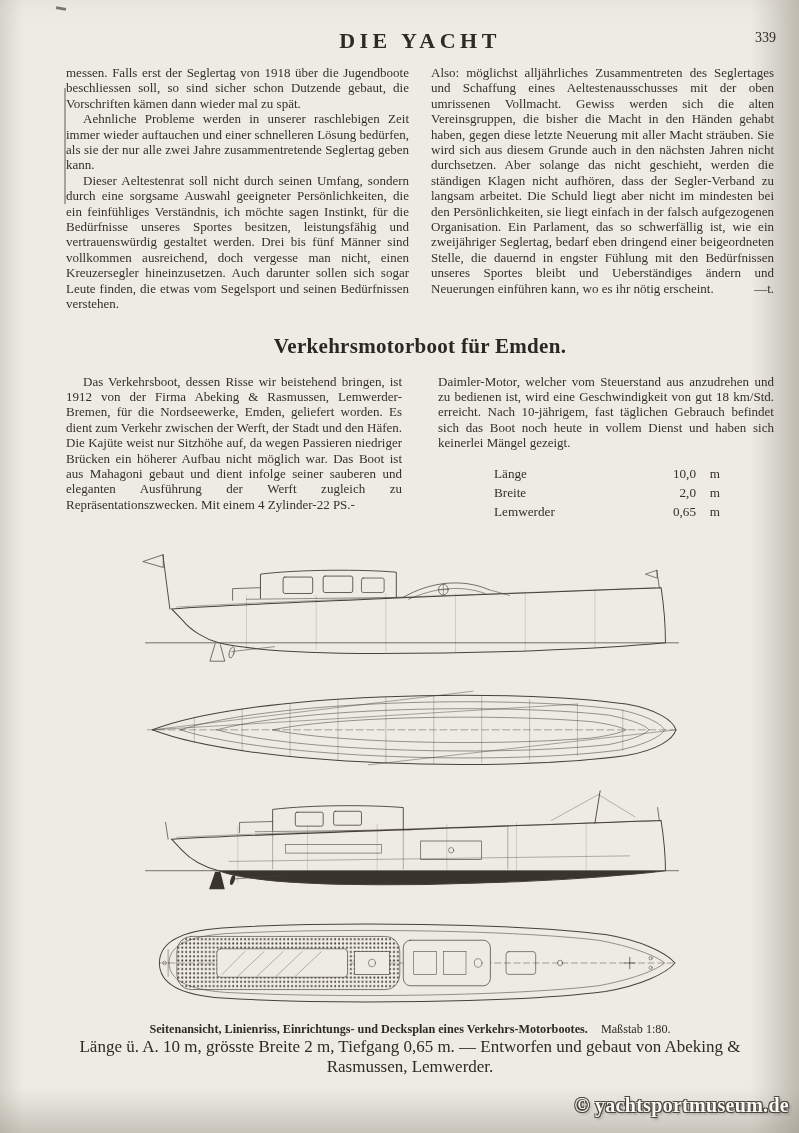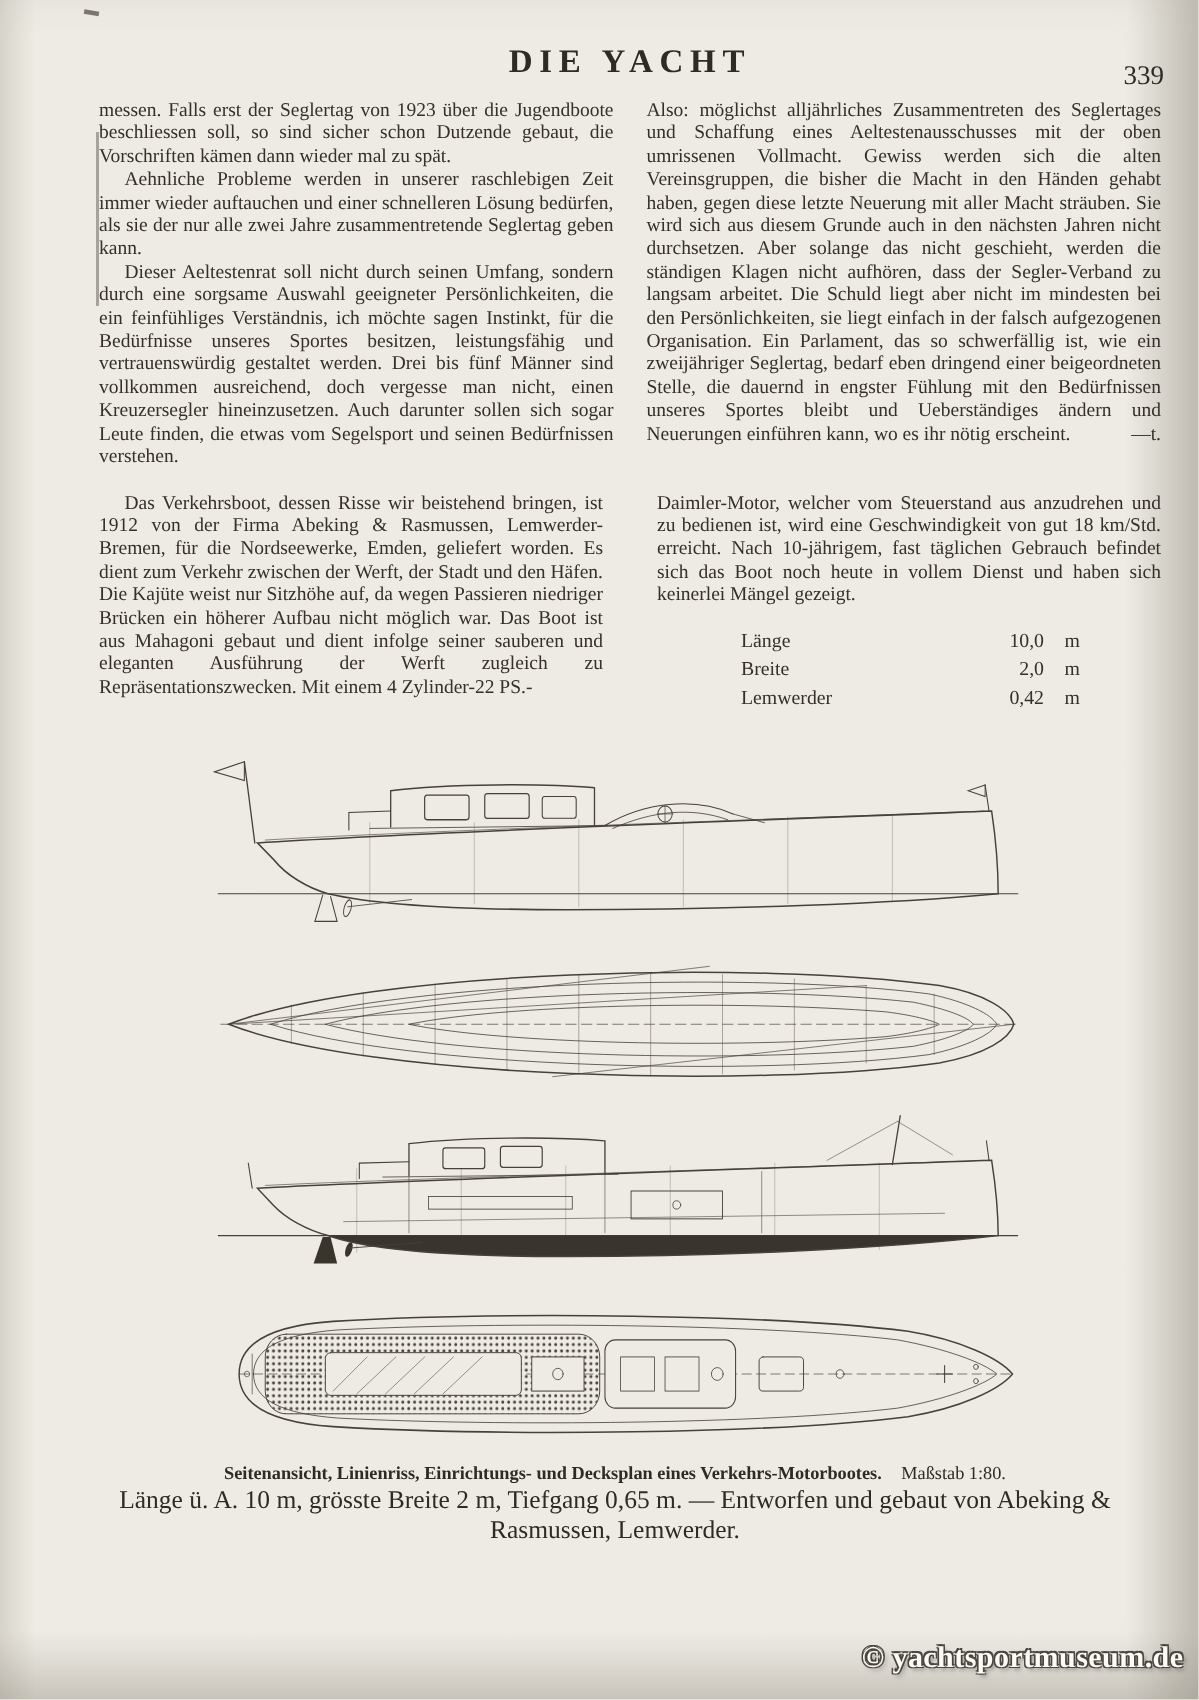--- a/index.html
+++ b/index.html
@@ -11,21 +11,21 @@
       linear-gradient(90deg, rgba(105,96,82,.14) 0%, rgba(0,0,0,0) 3%, rgba(0,0,0,0) 94%, rgba(96,88,74,.22) 100%),
       linear-gradient(0deg, rgba(96,88,74,.16) 0%, rgba(0,0,0,0) 4%),
       #edebe3;
     box-shadow: inset -16px -12px 34px rgba(96,88,74,.16);
     font-family:"Liberation Serif","DejaVu Serif",serif;
     color:#35302a;
   }
   .content{position:absolute;left:66px;top:28px;width:708px;}
   .header{position:relative;height:22px;text-align:center;}
   .pagetitle{font-size:22px;font-weight:700;letter-spacing:4.5px;color:#2e2a24;}
-  .pagenum{position:absolute;right:-2px;top:12px;font-size:18px;color:#2e2a24;}
+  .pagenum{position:absolute;right:-2px;top:2px;font-size:14px;color:#2e2a24;}
   .cols{display:flex;gap:22px;text-align:justify;font-size:13px;line-height:15.4px;}
   .col{width:343px;}
   .article1{margin-top:15px;}
   .article2{margin-top:15px;gap:36px;}
   p{margin:0;text-indent:17px;}
   p.flush{text-indent:0;}
   .sig{float:right;font-style:normal;}
   .headline{margin:22px 0 0;text-align:center;font-size:21px;font-weight:700;letter-spacing:.3px;color:#2b2722;}
   .specs{margin:13px 0 0 56px;width:226px;font-size:13.2px;line-height:19px;}
   .specs-row{display:flex;}
@@ -58,50 +58,51 @@
 
   <div class="content">
 
     <div class="header">
       <span class="pagetitle">DIE YACHT</span>
       <span class="pagenum">339</span>
     </div>
 
     <section class="cols article1">
       <div class="col">
-        <p class="flush">messen. Falls erst der Seglertag von 1923 über die Jugendboote beschliessen soll, so sind sicher schon Dutzende gebaut, die Vorschriften kämen dann wieder mal zu spät.</p>
+        <p class="flush">messen. Falls erst der Seglertag von 1918 über die Jugendboote beschliessen soll, so sind sicher schon Dutzende gebaut, die Vorschriften kämen dann wieder mal zu spät.</p>
         <p>Aehnliche Probleme werden in unserer raschlebigen Zeit immer wieder auftauchen und einer schnelleren Lösung bedürfen, als sie der nur alle zwei Jahre zusammentretende Seglertag geben kann.</p>
         <p>Dieser Aeltestenrat soll nicht durch seinen Umfang, sondern durch eine sorgsame Auswahl geeigneter Persönlichkeiten, die ein feinfühliges Verständnis, ich möchte sagen Instinkt, für die Bedürfnisse unseres Sportes besitzen, leistungsfähig und vertrauenswürdig gestaltet werden. Drei bis fünf Männer sind vollkommen ausreichend, doch vergesse man nicht, einen Kreuzersegler hineinzusetzen. Auch darunter sollen sich sogar Leute finden, die etwas vom Segelsport und seinen Bedürfnissen verstehen.</p>
       </div>
       <div class="col">
         <p class="flush"><span>Also: möglichst alljährliches Zusammentreten des Seglertages und Schaffung eines Aeltestenausschusses mit der oben umrissenen Vollmacht. Gewiss werden sich die alten Vereinsgruppen, die bisher die Macht in den Händen gehabt haben, gegen diese letzte Neuerung mit aller Macht sträuben. Sie wird sich aus diesem Grunde auch in den nächsten Jahren nicht durchsetzen. Aber solange das nicht geschieht, werden die ständigen Klagen nicht aufhören, dass der Segler-Verband zu langsam arbeitet. Die Schuld liegt aber nicht im mindesten bei den Persönlichkeiten, sie liegt einfach in der falsch aufgezogenen Organisation. Ein Parlament, das so schwerfällig ist, wie ein zweijähriger Seglertag, bedarf eben dringend einer beigeordneten Stelle, die dauernd in engster Fühlung mit den Bedürfnissen unseres Sportes bleibt und Ueberständiges ändern und Neuerungen einführen kann, wo es ihr nötig erscheint.</span><span class="sig">—t.</span></p>
       </div>
     </section>
 
+    <h1 class="headline">Verkehrsmotorboot für Emden.</h1>
 
     <section class="cols article2">
       <div class="col">
         <p>Das Verkehrsboot, dessen Risse wir beistehend bringen, ist 1912 von der Firma Abeking &amp; Rasmussen, Lemwerder-Bremen, für die Nordseewerke, Emden, geliefert worden. Es dient zum Verkehr zwischen der Werft, der Stadt und den Häfen. Die Kajüte weist nur Sitzhöhe auf, da wegen Passieren niedriger Brücken ein höherer Aufbau nicht möglich war. Das Boot ist aus Mahagoni gebaut und dient infolge seiner sauberen und eleganten Ausführung der Werft zugleich zu Repräsentationszwecken. Mit einem 4 Zylinder-22 PS.-</p>
       </div>
       <div class="col">
         <p class="flush">Daimler-Motor, welcher vom Steuerstand aus anzudrehen und zu bedienen ist, wird eine Geschwindigkeit von gut 18 km/Std. erreicht. Nach 10-jährigem, fast täglichen Gebrauch befindet sich das Boot noch heute in vollem Dienst und haben sich keinerlei Mängel gezeigt.</p>
         <div class="specs">
           <div class="specs-row">
             <span class="specs-label">Länge</span>
             <span class="specs-value">10,0</span>
             <span class="specs-unit">m</span>
           </div>
           <div class="specs-row">
             <span class="specs-label">Breite</span>
             <span class="specs-value">2,0</span>
             <span class="specs-unit">m</span>
           </div>
           <div class="specs-row">
             <span class="specs-label">Lemwerder</span>
-            <span class="specs-value">0,42</span>
+            <span class="specs-value">0,65</span>
             <span class="specs-unit">m</span>
           </div>
         </div>
       </div>
     </section>
 
     <div class="plates">
 
       <figure class="plate">
         <svg width="540" height="118" viewBox="0 0 620 122" preserveAspectRatio="none" fill="none" stroke="#46413a" stroke-linecap="round">

